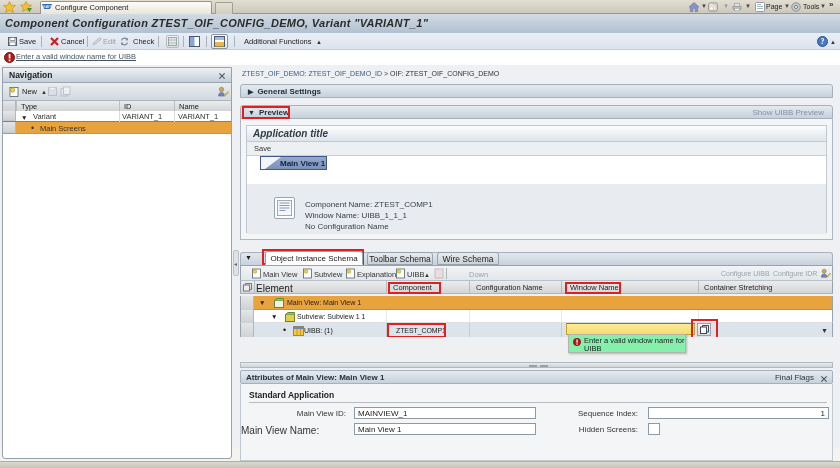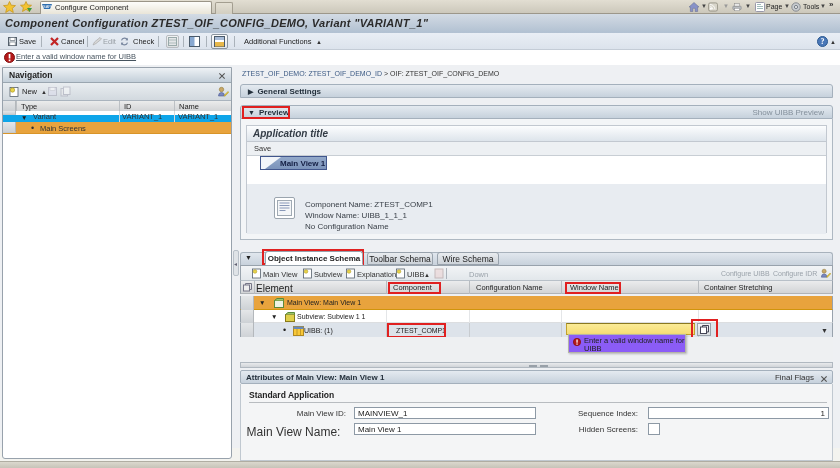--- a/index.html
+++ b/index.html
@@ -205,21 +205,21 @@
           <path d="M1.5 10 Q1.5 6.5 4.5 6.5 Q7.5 6.5 7.5 10 Z" fill="#7a88c0" stroke="#4a5890" stroke-width="0.6"></path>
           <path d="M7 9.5 L11 5.5 L11.8 6.3 L7.8 10.3 Z" fill="#e8c838" stroke="#a08818" stroke-width="0.5"></path>
         </svg>
     </div>
     <div class="abs" id="navgridhead">
       <div class="selcell" style="height:11px;"></div>
       <div class="ncol" style="left:13px;width:103px;">Type</div>
       <div class="ncol" style="left:116px;width:55px;">ID</div>
       <div class="ncol" style="left:171px;width:57px;border-right:none;">Name</div>
     </div>
-    <div class="nrow" style="top:43px;height:11px;background:#fff;border-bottom:7px solid #0ea5e9;">
+    <div class="nrow" style="top:43px;height:11px;background:#fff;border-bottom:1px solid #0ea5e9;">
       <div class="selcell"></div>
       <div class="abs" style="left:18px;top:3px;font-size:6.5px;color:#222">▼</div>
       <div class="abs" style="left:30px;top:1px;">Variant</div>
       <div class="abs" style="left:119px;top:1px;">VARIANT_1</div>
       <div class="abs" style="left:175px;top:1px;">VARIANT_1</div>
       <div class="abs" style="left:116px;top:0;width:1px;height:11px;background:#d8dadc"></div>
       <div class="abs" style="left:171px;top:0;width:1px;height:11px;background:#d8dadc"></div>
     </div>
     <div class="nrow" style="top:54px;height:12px;background:#e8a33d;border-bottom:1px solid #d89428;">
       <div class="selcell" style="background:linear-gradient(#e4e6e8,#cdd1d5)"></div>
@@ -264,21 +264,21 @@
           </div>
           <div class="abs" style="left:58px;top:16px;font-size:8px;color:#3a4048;">Component Name: ZTEST_COMP1</div>
           <div class="abs" style="left:58px;top:27px;font-size:8px;color:#3a4048;">Window Name: UIBB_1_1_1</div>
           <div class="abs" style="left:58px;top:38px;font-size:8px;color:#3a4048;">No Configuration Name</div>
         </div>
       </div>
     </div>
 
     <div class="abs" style="left:0px;top:187px;width:593px;height:14px;background:linear-gradient(#e1e7ee,#c6d0da);border:1px solid #a8b2bc;border-bottom:none;border-radius:3px 3px 0 0;"></div>
     <div class="abs" style="left:5px;top:189px;font-size:7px;color:#222;">▼</div>
-    <div class="abs" style="left:25px;top:186px;width:98px;height:14px;background:#fff;border:1px solid #98a2ac;border-bottom:1px solid #fff;border-radius:3px 3px 0 0;font-size:8px;font-weight:bold;color:#222;text-align:center;line-height:13px;z-index:3;white-space:nowrap;">Object Instance Schema</div>
+    <div class="abs" style="left:25px;top:186px;width:98px;height:14px;background:#fff;border:1px solid #98a2ac;border-bottom:1px solid #fff;border-radius:3px 3px 0 0;font-size:8px;font-weight:normal;color:#222;text-align:center;line-height:13px;z-index:3;white-space:nowrap;">Object Instance Schema</div>
     <div class="abs" style="left:127px;top:187px;width:66px;height:13px;background:linear-gradient(#e9ecef,#ccd2d8);border:1px solid #98a2ac;border-radius:3px 3px 0 0;font-size:8.5px;color:#222;text-align:center;line-height:12px;">Toolbar Schema</div>
     <div class="abs" style="left:197px;top:187px;width:62px;height:13px;background:linear-gradient(#e9ecef,#ccd2d8);border:1px solid #98a2ac;border-radius:3px 3px 0 0;font-size:8.5px;color:#222;text-align:center;line-height:12px;">Wire Schema</div>
     <div class="redbox" style="left:22px;top:184px;width:102px;height:16px;"></div>
 
     <div class="abs" style="left:0;top:200px;width:593px;height:16px;background:linear-gradient(#f2f4f6,#e2e7eb);border:1px solid #98a2ac;border-bottom:1px solid #b8c0c8;">
       <svg class="abs" style="left:11px;top:2px" width="10" height="11" viewBox="0 0 10 11">
           <rect x="0.5" y="1" width="8" height="9" fill="#fff" stroke="#55606c" stroke-width="0.8"></rect>
           <circle cx="3" cy="3.5" r="1.8" fill="#e8d44a" stroke="#a89018" stroke-width="0.5"></circle>
         </svg>
       <div class="abs" style="left:22px;top:4px;font-size:7.5px;">Main View</div>
@@ -375,21 +375,21 @@
         <svg width="9" height="9" style="margin:1px 0 0 2px" viewBox="0 0 9 9">
             <rect x="0.5" y="2" width="6" height="6.5" fill="#fff" stroke="#445"></rect>
             <path d="M2.5 2 V0.5 H8.5 V7 H6.5" fill="none" stroke="#445"></path>
           </svg>
       </div>
       <div class="abs" style="left:580px;top:4px;font-size:7px;color:#333;">▼</div>
     </div>
     <div class="redbox" style="left:147px;top:258px;width:59px;height:15px;"></div>
     <div class="redbox" style="left:451px;top:254px;width:27px;height:21px;"></div>
 
-    <div class="abs" style="left:328px;top:269px;width:118px;height:19px;background:#8b5cf6;border:1px solid #b4b4a8;box-shadow:1px 1px 2px rgba(0,0,0,0.25);z-index:5;">
+    <div class="abs" style="left:328px;top:269px;width:118px;height:19px;background:#86efac;border:1px solid #b4b4a8;box-shadow:1px 1px 2px rgba(0,0,0,0.25);z-index:5;">
       <svg class="abs" style="left:4px;top:3px" width="8" height="8" viewBox="0 0 11 11">
           <circle cx="5.5" cy="5.5" r="5" fill="#b41919" stroke="#801010"></circle>
           <rect x="4.7" y="2" width="1.7" height="4.5" fill="#fff"></rect>
           <rect x="4.7" y="7.5" width="1.7" height="1.7" fill="#fff"></rect>
         </svg>
       <div class="abs" style="left:15px;top:1.5px;font-size:7.5px;color:#222;line-height:8px;white-space:nowrap;">Enter a valid window name for<br>UIBB</div>
     </div>
 
     <div class="abs" style="left:0;top:272px;width:593px;height:25px;background:#eef0f2;"></div>
 
@@ -403,21 +403,21 @@
       <span style="position:absolute;right:18px;font-weight:normal;color:#333;font-size:8px;">Final Flags</span>
       <svg class="abs" style="right:4px;top:4px" width="8" height="8" viewBox="0 0 9 9">
           <path d="M1.5 1.5 L7.5 7.5 M7.5 1.5 L1.5 7.5" stroke="#555" stroke-width="1.3"></path>
         </svg>
     </div>
     <div class="abs" style="left:0;top:319px;width:593px;height:77px;background:#f4f5f6;border:1px solid #c0c8d0;border-top:none;">
       <div class="abs" style="left:8px;top:6px;font-size:8.5px;font-weight:bold;color:#222;">Standard Application</div>
       <div class="abs" style="left:8px;top:18px;width:578px;height:1px;background:#b8bcc0;"></div>
       <div class="abs" style="left:0px;top:25px;width:105px;text-align:right;font-size:8px;color:#333;">Main View ID:</div>
       <div class="fld" style="left:113px;top:23px;width:182px;height:12px;padding:1px 0 0 3px;">MAINVIEW_1</div>
-      <div class="abs" style="left:0px;top:41px;width:105px;text-align:center;font-size:12px;color:#333;">Main View Name:</div>
+      <div class="abs" style="left:0px;top:41px;width:105px;text-align:left;font-size:10px;color:#333;">Main View Name:</div>
       <div class="fld" style="left:113px;top:39px;width:182px;height:12px;padding:1px 0 0 3px;">Main View 1</div>
       <div class="abs" style="left:295px;top:25px;width:102px;text-align:right;font-size:8px;color:#333;">Sequence Index:</div>
       <div class="fld" style="left:407px;top:23px;width:181px;height:12px;padding:1px 3px 0 0;text-align:right;">1</div>
       <div class="abs" style="left:295px;top:41px;width:102px;text-align:right;font-size:8px;color:#333;">Hidden Screens:</div>
       <div class="fld" style="left:407px;top:39px;width:12px;height:12px;"></div>
     </div>
   </div>
 </div>
 
 <div class="abs" id="botstrip"></div>

